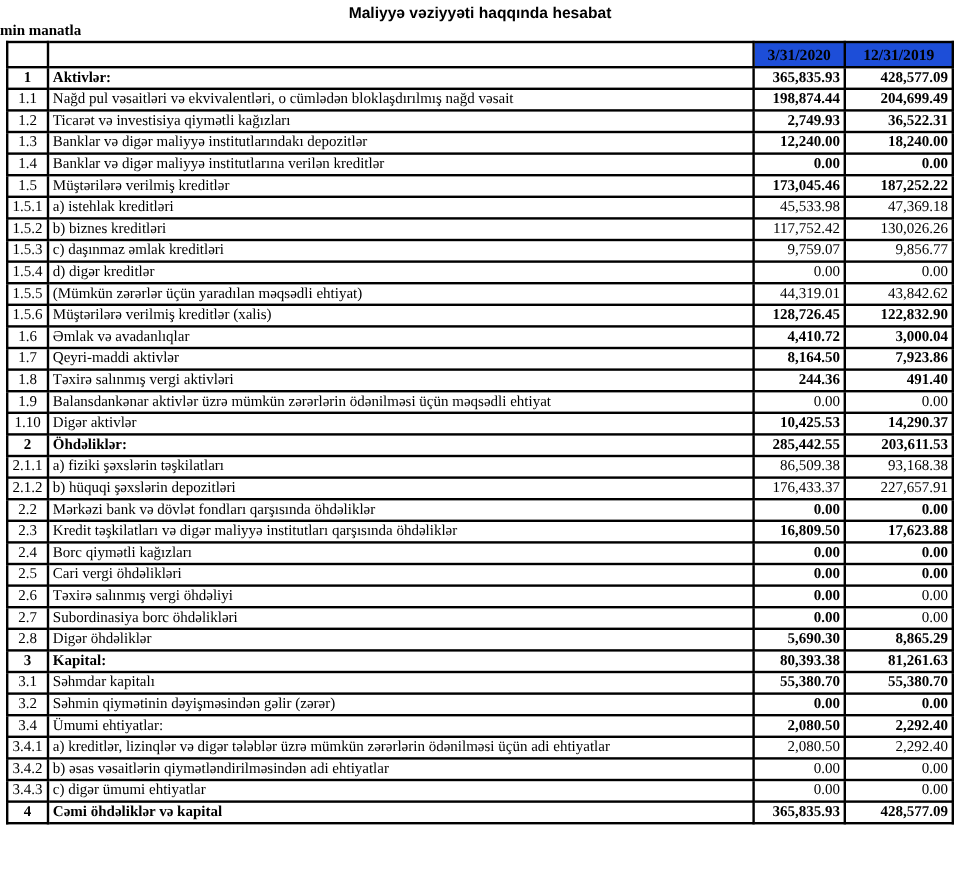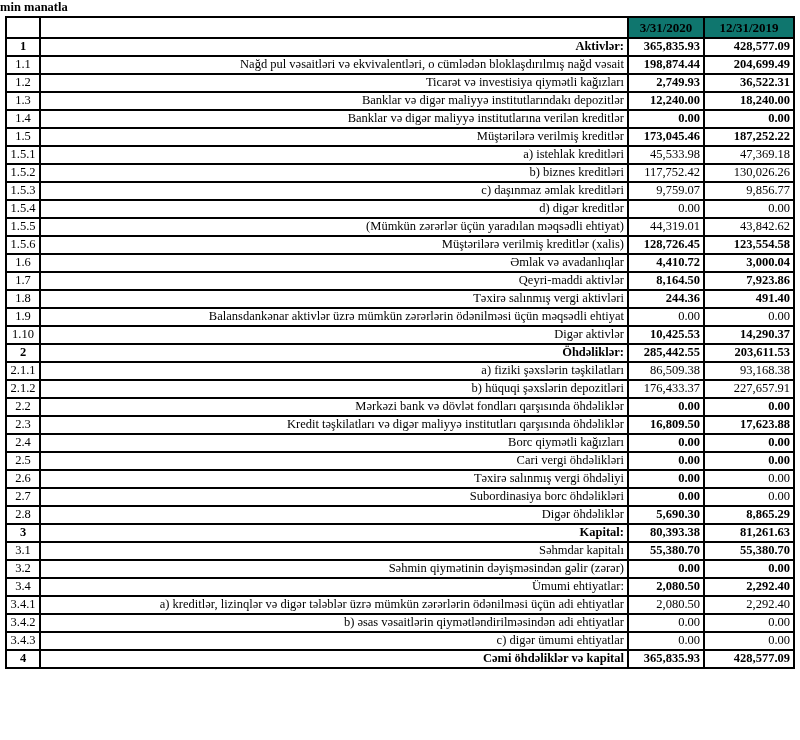--- a/index.html
+++ b/index.html
@@ -53,38 +53,39 @@
     white-space: nowrap;
     vertical-align: middle;
   }
   tr.header-row td {
     height: 19px;
     font-weight: bold;
     text-align: center;
     font-size: 13px;
   }
   tr.header-row td.date-cell {
-    background: #0f766e;
+    background: #1d4ed8;
   }
   td.cell-num {
     text-align: center;
     padding: 0 1px;
   }
   td.cell-label {
-    text-align: right;
+    text-align: left;
   }
   td.cell-val {
     text-align: right;
   }
   .bold { font-weight: bold; }
 </style>
 </head>
 <body>
 
 <div class="page">
+  <div class="title">Maliyyə vəziyyəti haqqında hesabat</div>
   <div class="unit-note">min manatla</div>
 
   <table class="fin">
     <colgroup>
       <col class="c-num">
         <col class="c-desc">
         <col class="c-v1">
         <col class="c-v2">
     </colgroup>
     <tbody id="table-body">
@@ -157,21 +158,21 @@
         <tr>
       <td class="cell-num">1.5.5</td>
       <td class="cell-label">(Mümkün zərərlər üçün yaradılan məqsədli ehtiyat)</td>
       <td class="cell-val">44,319.01</td>
       <td class="cell-val">43,842.62</td>
     </tr>
         <tr>
       <td class="cell-num">1.5.6</td>
       <td class="cell-label">Müştərilərə verilmiş kreditlər (xalis)</td>
       <td class="cell-val bold">128,726.45</td>
-      <td class="cell-val bold">123,554.58</td>
+      <td class="cell-val bold">122,832.90</td>
     </tr>
         <tr>
       <td class="cell-num">1.6</td>
       <td class="cell-label">Əmlak və avadanlıqlar</td>
       <td class="cell-val bold">4,410.72</td>
       <td class="cell-val bold">3,000.04</td>
     </tr>
         <tr>
       <td class="cell-num">1.7</td>
       <td class="cell-label">Qeyri-maddi aktivlər</td>

